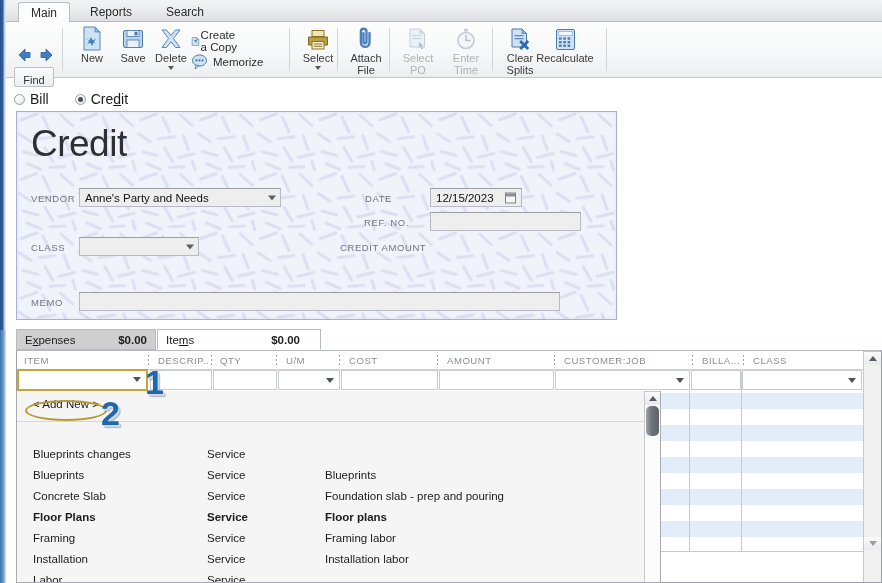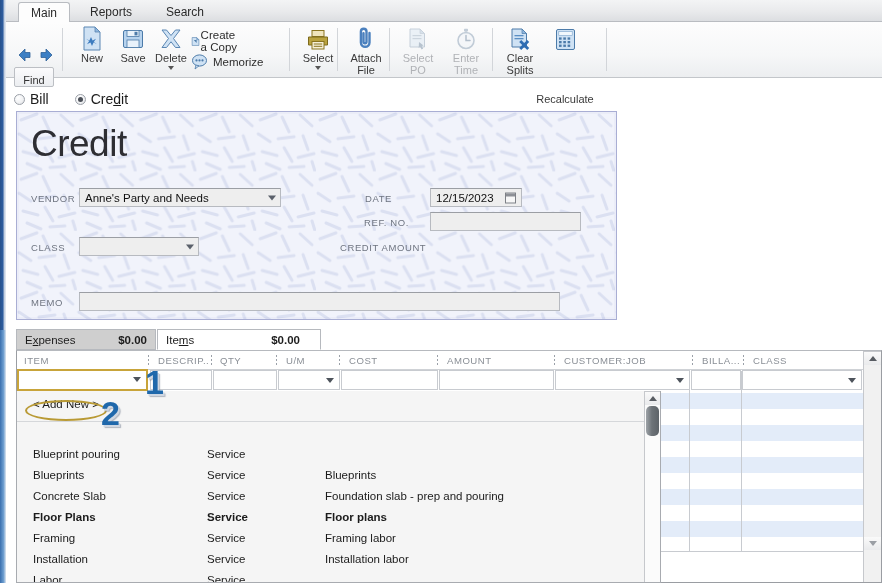--- a/index.html
+++ b/index.html
@@ -414,21 +414,21 @@
           <path d="M14 2 v4.5 h4.5 Z" fill="#8fb6dd" stroke="#4c7ba9" stroke-width=".7"></path>
           <rect x="6.5" y="8" width="9" height="1.3" fill="#5a8ec4"></rect>
           <rect x="6.5" y="11" width="9" height="1.3" fill="#5a8ec4"></rect>
           <path d="M13.2 13 l3 3 3-3 2 2 -3 3 3 3 -2 2 -3-3 -3 3 -2-2 3-3 -3-3z" fill="#2e6db3"></path>
         </svg>
       </div>
       <div class="tb-lbl">Clear
 Splits</div>
     </div>
 
-    <div class="tb-btn" style="left:528px;width:62px;gap:41px;">
+    <div class="tb-btn" style="left:528px;width:62px;">
       <div class="tb-ico">
         <svg width="23" height="23" viewBox="0 0 23 23">
           <rect x="2.5" y="1.5" width="18" height="20" rx="1.5" fill="#cfe2f4" stroke="#4c7ba9" stroke-width="1"></rect>
           <rect x="4.8" y="3.6" width="13.4" height="4" fill="#f2f8fd" stroke="#7ba3ca" stroke-width=".6"></rect>
           <g fill="#4c7ba9">
             <rect x="5" y="9.4" width="2.6" height="2.3"></rect>
               <rect x="9.3" y="9.4" width="2.6" height="2.3"></rect>
             <rect x="13.6" y="9.4" width="2.6" height="2.3"></rect>
               <rect x="5" y="13" width="2.6" height="2.3"></rect>
             <rect x="9.3" y="13" width="2.6" height="2.3"></rect>
@@ -583,21 +583,21 @@
   <div class="goldcell" style="left:17px; top:369px; width:131px; height:22px;">
     <span class="gcellcaret" style="right:5px;top:6px;"></span>
   </div>
 
   <div class="ddpanel">
     <div class="ddtop">
       <div class="ddaddnew">&lt; Add New &gt;</div>
     </div>
 
     <div class="ddrow" style="top:52px;">
-      <span class="ddc1">Blueprint pouring</span>
+      <span class="ddc1">Blueprints changes</span>
       <span class="ddc2">Service</span>
       <span class="ddc3"></span>
     </div>
     <div class="ddrow" style="top:73px;">
       <span class="ddc1">Blueprints</span>
       <span class="ddc2">Service</span>
       <span class="ddc3">Blueprints</span>
     </div>
     <div class="ddrow" style="top:94px;">
       <span class="ddc1">Concrete Slab</span>

